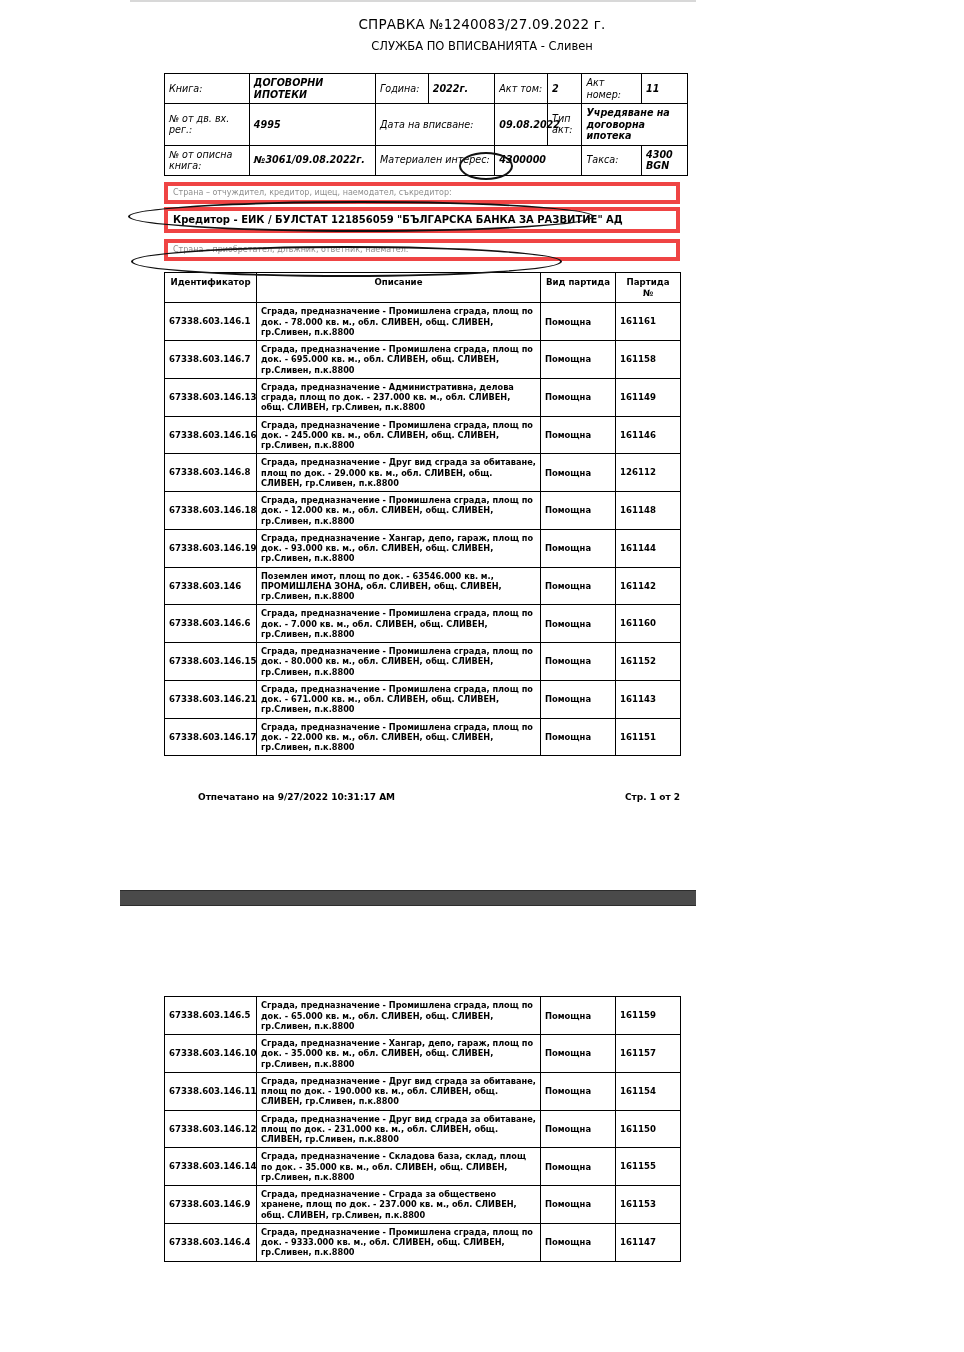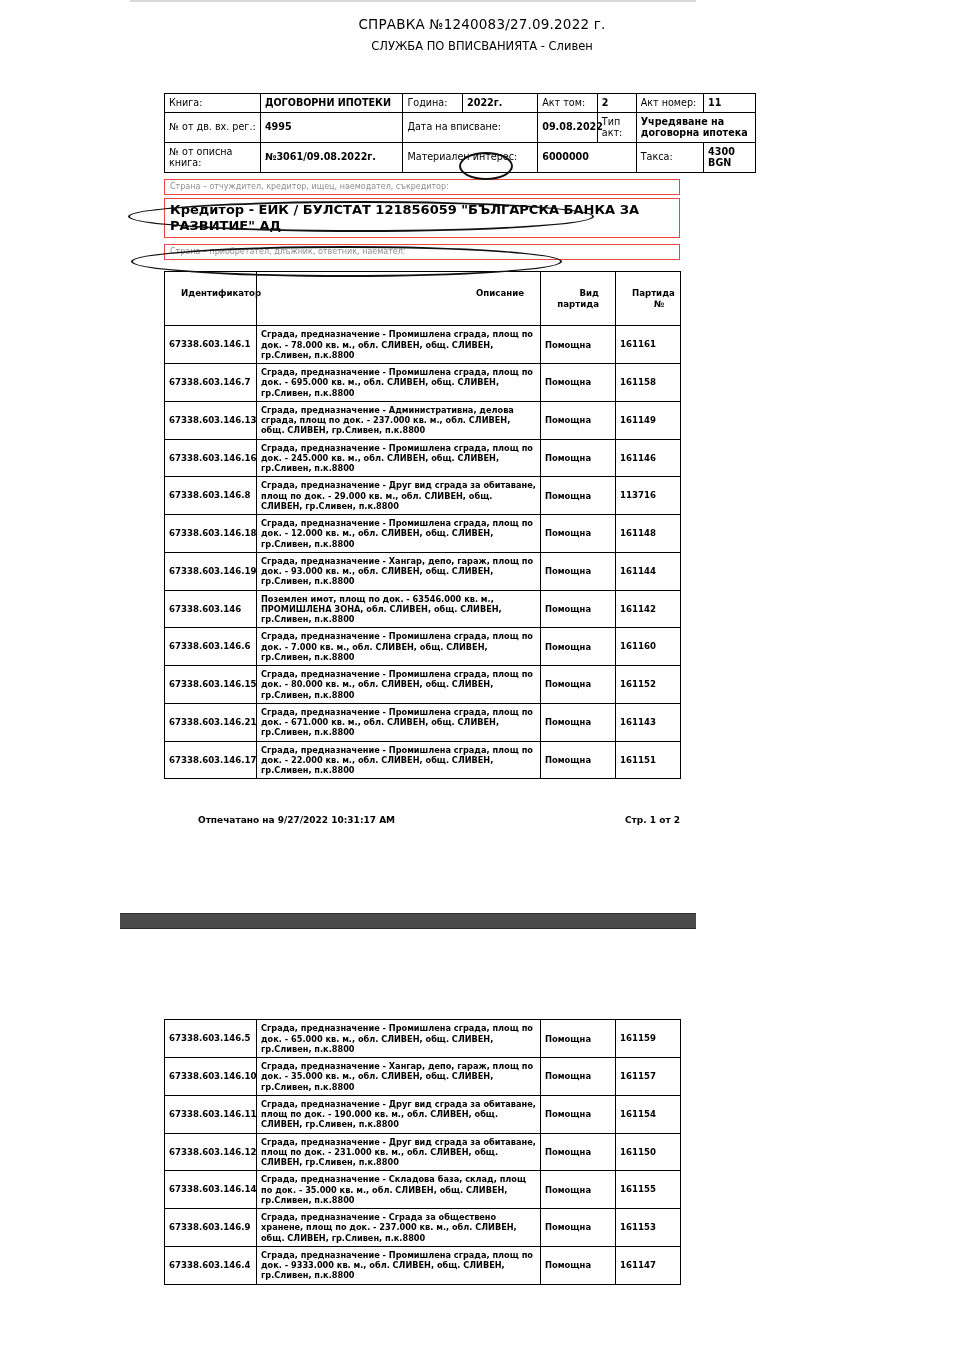--- a/index.html
+++ b/index.html
@@ -45,52 +45,53 @@
   }
   
   .sheet {
     position: relative;
     margin: 0 auto;
     width: 516px;
     margin-left: 164px;
   }
   table.info {
     border-collapse: collapse;
-    width: 592px;
-    margin-top: 40px;
+    width: 524px;
+    margin-top: 20px;
     table-layout: fixed;
+    font-style: italic;
   }
   table.info td {
     border: 1px solid #000;
     font-size: 9.6px;
     padding: 3px 4px;
     vertical-align: middle;
     line-height: 1.2;
   }
   td.lbl { font-size: 9.2px; }
   td.valb { font-weight: bold; font-size: 9.6px; }
   
   table.party {
     border-collapse: collapse;
     width: 516px;
     table-layout: fixed;
   }
   table.party td {
-    border: 1px solid #ef4444;
+    border: 4px solid #ef4444;
     font-size: 8.6px;
     padding: 2px 5px;
     line-height: 1.25;
   }
   table.party td.faded {
     color: #8e8e8e;
     font-size: 8px;
   }
   table.party td.strongline {
     font-weight: bold;
-    font-size: 13px;
+    font-size: 10px;
     padding: 3px 5px;
   }
   .gap3 { height: 3px; }
   .gap6 { height: 6px; }
   
   table.items {
     border-collapse: collapse;
     width: 516px;
     table-layout: fixed;
     margin-top: 8px;
@@ -98,22 +99,22 @@
   table.items th, table.items td {
     border: 1px solid #000;
     font-size: 8.2px;
     line-height: 1.25;
     padding: 3px 4px;
     vertical-align: middle;
   }
   table.items th {
     font-weight: bold;
     font-size: 8.6px;
-    text-align: right;
-    padding: 16px;
+    text-align: center;
+    padding: 4px;
     vertical-align: top;
   }
   table.items td.ident {
     font-weight: bold;
     font-size: 8.6px;
     white-space: nowrap;
   }
   table.items td.desc { font-weight: bold; }
   table.items td.kind { font-weight: bold; font-size: 8.4px; }
   table.items td.part { font-weight: bold; font-size: 8.6px; }
@@ -189,21 +190,21 @@
         <td class="valb">4995</td>
         <td class="lbl" colspan="2">Дата на вписване:</td>
         <td class="valb">09.08.2022</td>
         <td class="lbl">Тип акт:</td>
         <td class="valb" colspan="2">Учредяване на договорна ипотека</td>
       </tr>
       <tr>
         <td class="lbl">№ от описна книга:</td>
         <td class="valb">№3061/09.08.2022г.</td>
         <td class="lbl" colspan="2">Материален интерес:</td>
-        <td class="valb" colspan="2">6000000</td>
+        <td class="valb" colspan="2">4300000</td>
         <td class="lbl">Такса:</td>
         <td class="valb">4300 BGN</td>
       </tr>
     </tbody>
       </table>
 
     <div class="gap6"></div>
 
     <table class="party">
       <tbody>
@@ -269,21 +270,21 @@
           <tr>
             <td class="ident">67338.603.146.16</td>
             <td class="desc">Сграда, предназначение - Промишлена сграда, площ по док. - 245.000 кв. м., обл. СЛИВЕН, общ. СЛИВЕН, гр.Сливен, п.к.8800</td>
             <td class="kind">Помощна</td>
             <td class="part">161146</td>
           </tr>
           <tr>
             <td class="ident">67338.603.146.8</td>
             <td class="desc">Сграда, предназначение - Друг вид сграда за обитаване, площ по док. - 29.000 кв. м., обл. СЛИВЕН, общ. СЛИВЕН, гр.Сливен, п.к.8800</td>
             <td class="kind">Помощна</td>
-            <td class="part">113716</td>
+            <td class="part">126112</td>
           </tr>
           <tr>
             <td class="ident">67338.603.146.18</td>
             <td class="desc">Сграда, предназначение - Промишлена сграда, площ по док. - 12.000 кв. м., обл. СЛИВЕН, общ. СЛИВЕН, гр.Сливен, п.к.8800</td>
             <td class="kind">Помощна</td>
             <td class="part">161148</td>
           </tr>
           <tr>
             <td class="ident">67338.603.146.19</td>
             <td class="desc">Сграда, предназначение - Хангар, депо, гараж, площ по док. - 93.000 кв. м., обл. СЛИВЕН, общ. СЛИВЕН, гр.Сливен, п.к.8800</td>

